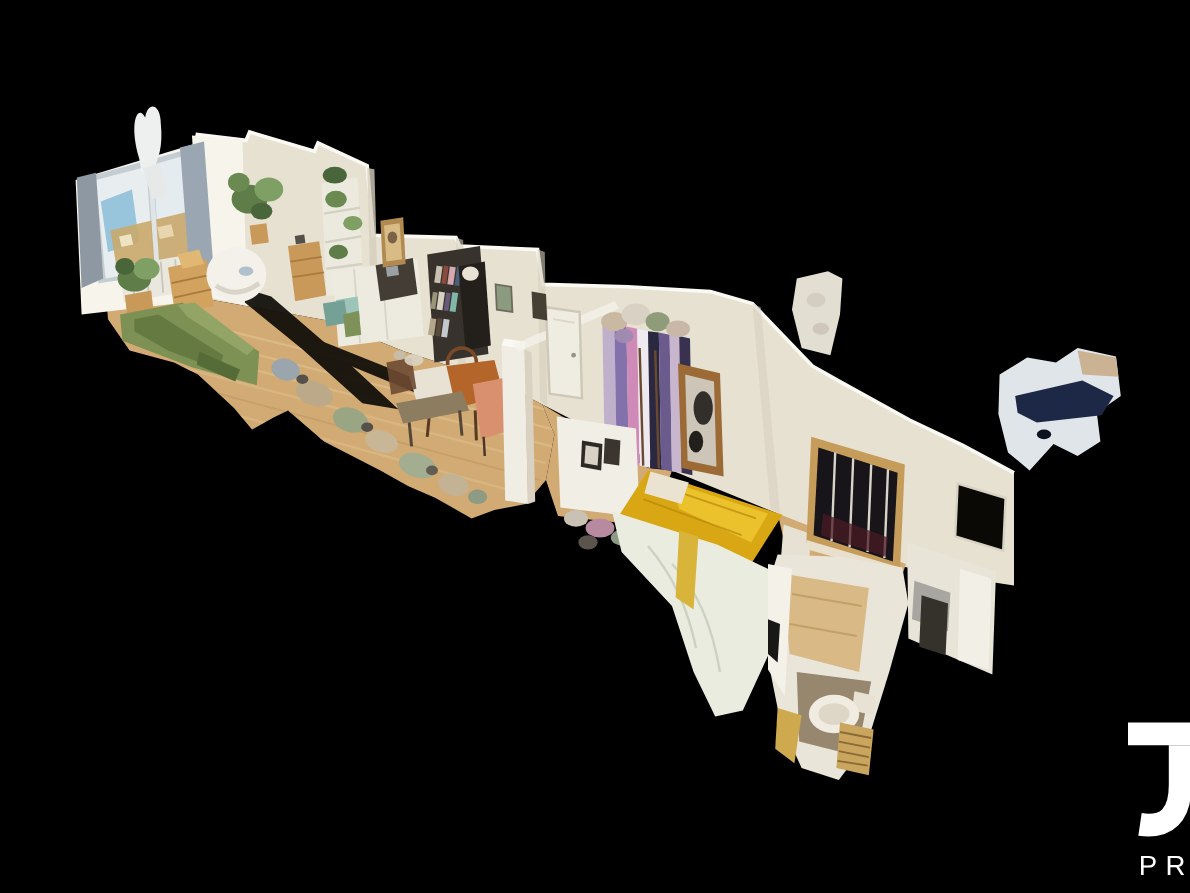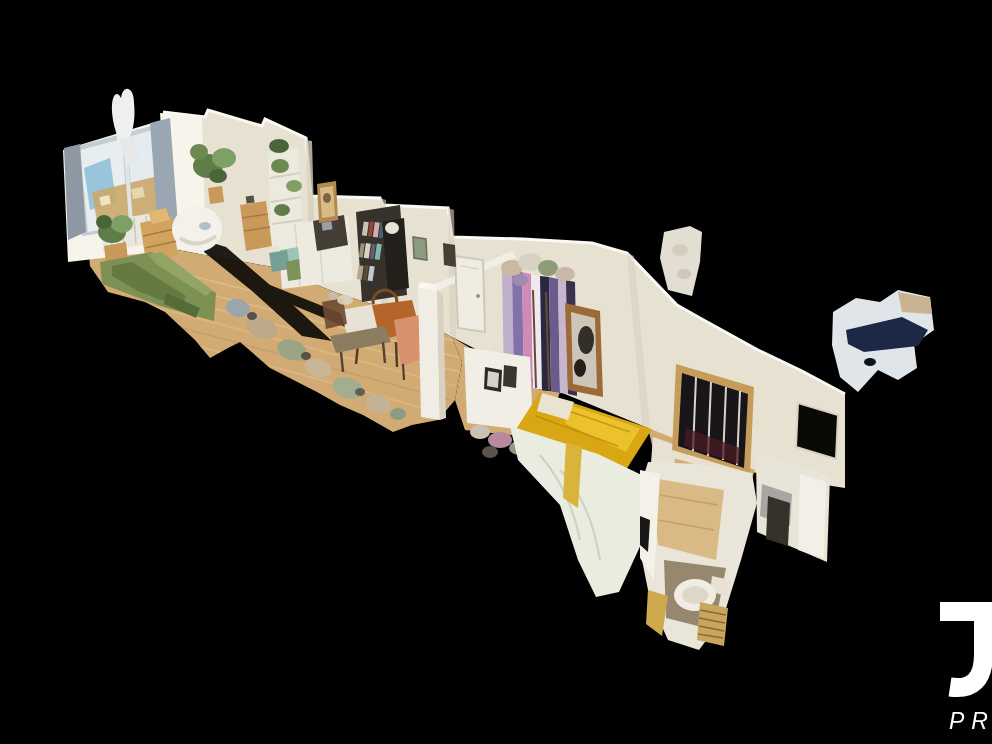--- a/index.html
+++ b/index.html
@@ -1,17 +1,17 @@
 <!DOCTYPE html>
 <html style="--background: #000000; --wall: #e7e1d2; --wall-bright: #f7f4ec; --wall-shade: #d6cebd; --floor: #d2ab74; --floor-light: #e3c795; --floor-shade: #b08a5a; --sofa-green: #7e9154; --bed-yellow: #d8a713; --duvet-white: #e9ecdf; --window-sky: #8fc0d8; --wood-frame: #c59c5a; --dark-pane: #17141a; --shadow: #0e0c07; --logo-white: #ffffff;"><head>
 <meta charset="utf-8">
 <style>
   html,body{margin:0;padding:0;background:#000;}
   body{width:992px;height:744px;position:relative;overflow:hidden;font-family:"Liberation Sans",sans-serif;}
-  .stage{position:absolute;inset:0;background:var(--background,#000);font-style:italic;}
+  .stage{position:absolute;inset:0;background:var(--background,#000);}
   svg{display:block}
   
   .wall{fill:var(--wall,#e7e1d2);}
   .wallB{fill:var(--wall-bright,#f7f4ec);}
   .wallS{fill:var(--wall-shade,#d6cebd);}
   .floor{fill:var(--floor,#d2ab74);}
   .floorL{stroke:var(--floor-light,#e3c795);}
   .sofa{fill:var(--sofa-green,#7e9154);}
   .bed{fill:var(--bed-yellow,#d8a713);}
   .duvet{fill:var(--duvet-white,#e9ecdf);}

